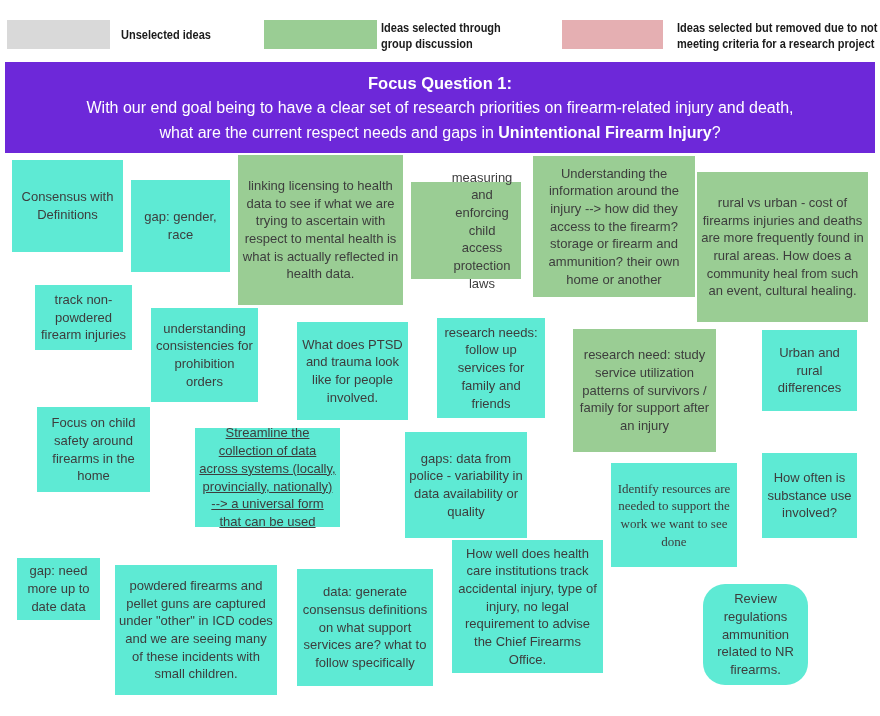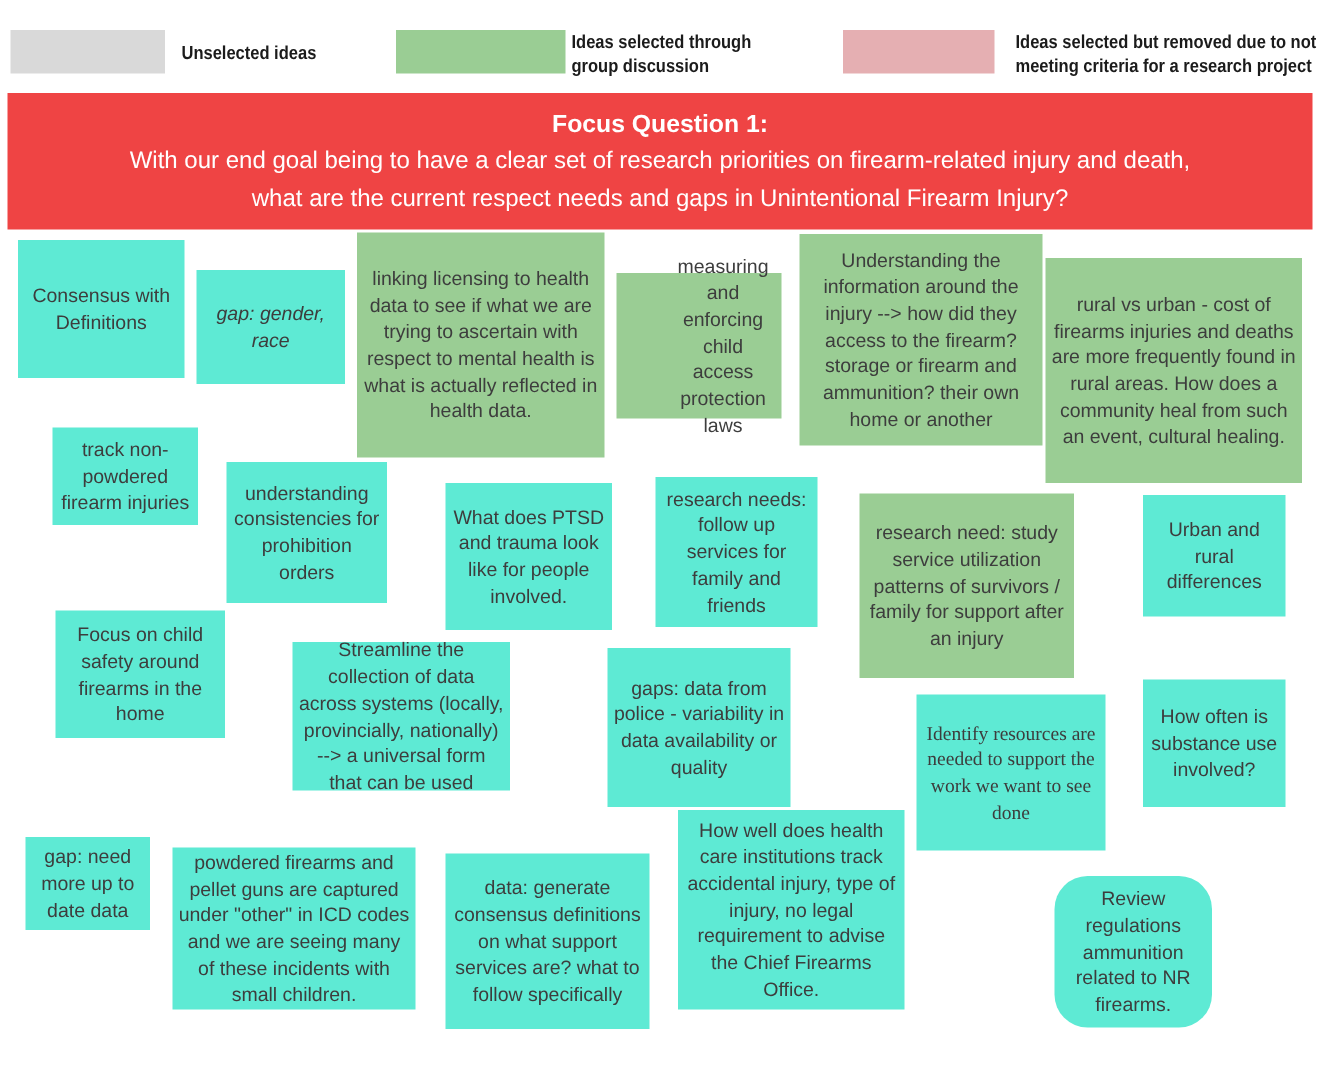--- a/index.html
+++ b/index.html
@@ -14,26 +14,26 @@
   .swatch-removed{left:562px;width:101px;background:#e5afb2;}
   .legend-label{
     position:absolute;font-weight:700;font-size:12.5px;line-height:1.3;color:#1b1b1b;
     transform:scaleX(0.88);transform-origin:0 50%;
   }
   .label-unselected{left:121px;top:27px;white-space:nowrap;}
   .label-selected{left:381px;top:20px;width:150px;}
   .label-removed{left:677px;top:20px;width:252px;}
   
   .banner{
-    position:absolute;left:5px;top:62px;width:870px;height:91px;background:#ef4444;
+    position:absolute;left:5px;top:62px;width:870px;height:91px;background:#6d28d9;
     color:#ffffff;display:flex;flex-direction:column;align-items:center;justify-content:center;
     gap:3px;text-align:center;font-size:16px;line-height:1.35;
   }
   .banner-title{font-weight:700;font-size:16.5px;}
-  .banner b{font-weight:400;}
+  .banner b{font-weight:700;}
   
   .note{
     position:absolute;box-sizing:border-box;display:flex;align-items:center;justify-content:center;
     text-align:center;padding:3px 4px;font-size:13px;line-height:1.36;color:#3d3d3d;cursor:default;
   }
   .note.unselected{background:#5eead4;}
   .note.selected{background:#9acd94;}
 </style>
 </head>
 <body>
@@ -52,36 +52,36 @@
   </div>
 
   <div class="banner">
     <div class="banner-title">Focus Question 1:</div>
     <div class="banner-line">With our end goal being to have a clear set of research priorities on firearm-related injury and death,</div>
     <div class="banner-line"><span>what are the current respect needs and gaps in </span><b>Unintentional Firearm Injury</b><span>?</span></div>
   </div>
 
   <div id="board">
       <div class="note unselected" style="left: 12px; top: 160px; width: 111px; height: 92px;">Consensus with Definitions</div>
-      <div class="note unselected" style="left: 131px; top: 180px; width: 99px; height: 76px; font-style: italic;">gap: gender, race</div>
+      <div class="note unselected" style="left: 131px; top: 180px; width: 99px; height: 92px;">gap: gender, race</div>
       <div class="note selected" style="left: 238px; top: 155px; width: 165px; height: 150px;">linking licensing to health data to see if what we are trying to ascertain with respect to mental health is what is actually reflected in health data.</div>
       <div class="note selected" style="left: 411px; top: 182px; width: 110px; height: 97px; padding-left: 36px;">measuring and enforcing child access protection laws</div>
       <div class="note selected" style="left: 533px; top: 156px; width: 162px; height: 141px;">Understanding the information around the injury --&gt; how did they access to the firearm? storage or firearm and ammunition? their own home or another</div>
       <div class="note selected" style="left: 697px; top: 172px; width: 171px; height: 150px;">rural vs urban - cost of firearms injuries and deaths are more frequently found in rural areas. How does a community heal from such an event, cultural healing.</div>
       <div class="note unselected" style="left: 35px; top: 285px; width: 97px; height: 65px;">track non-powdered firearm injuries</div>
       <div class="note unselected" style="left: 151px; top: 308px; width: 107px; height: 94px;">understanding consistencies for prohibition orders</div>
       <div class="note unselected" style="left: 297px; top: 322px; width: 111px; height: 98px;">What does PTSD and trauma look like for people involved.</div>
       <div class="note unselected" style="left: 437px; top: 318px; width: 108px; height: 100px;">research needs: follow up services for family and friends</div>
       <div class="note selected" style="left: 573px; top: 329px; width: 143px; height: 123px;">research need: study service utilization patterns of survivors / family for support after an injury</div>
       <div class="note unselected" style="left: 762px; top: 330px; width: 95px; height: 81px;">Urban and rural differences</div>
       <div class="note unselected" style="left: 37px; top: 407px; width: 113px; height: 85px;">Focus on child safety around firearms in the home</div>
-      <div class="note unselected" style="left: 195px; top: 428px; width: 145px; height: 99px;">Streamline the collection of data across systems (locally, provincially, nationally) --&gt; a universal form that can be used</div>
+      <div class="note unselected" style="left: 195px; top: 428px; width: 145px; height: 99px; text-decoration: underline;">Streamline the collection of data across systems (locally, provincially, nationally) --&gt; a universal form that can be used</div>
       <div class="note unselected" style="left: 405px; top: 432px; width: 122px; height: 106px;">gaps: data from police - variability in data availability or quality</div>
       <div class="note unselected" style="left: 611px; top: 463px; width: 126px; height: 104px; font-family: Liberation Serif, serif;">Identify resources are needed to support the work we want to see done</div>
       <div class="note unselected" style="left: 762px; top: 453px; width: 95px; height: 85px;">How often is substance use involved?</div>
       <div class="note unselected" style="left: 17px; top: 558px; width: 83px; height: 62px;">gap: need more up to date data</div>
-      <div class="note unselected" style="left: 115px; top: 565px; width: 162px; height: 108px;">powdered firearms and pellet guns are captured under "other" in ICD codes and we are seeing many of these incidents with small children.</div>
+      <div class="note unselected" style="left: 115px; top: 565px; width: 162px; height: 130px;">powdered firearms and pellet guns are captured under "other" in ICD codes and we are seeing many of these incidents with small children.</div>
       <div class="note unselected" style="left: 297px; top: 569px; width: 136px; height: 117px;">data: generate consensus definitions on what support services are? what to follow specifically</div>
       <div class="note unselected" style="left: 452px; top: 540px; width: 151px; height: 133px;">How well does health care institutions track accidental injury, type of injury, no legal requirement to advise the Chief Firearms Office.</div>
       <div class="note unselected" style="left: 703px; top: 584px; width: 105px; height: 101px; border-radius: 22px;">Review regulations ammunition related to NR firearms.</div>
     </div>
 
 </div>
 
 </body></html>

